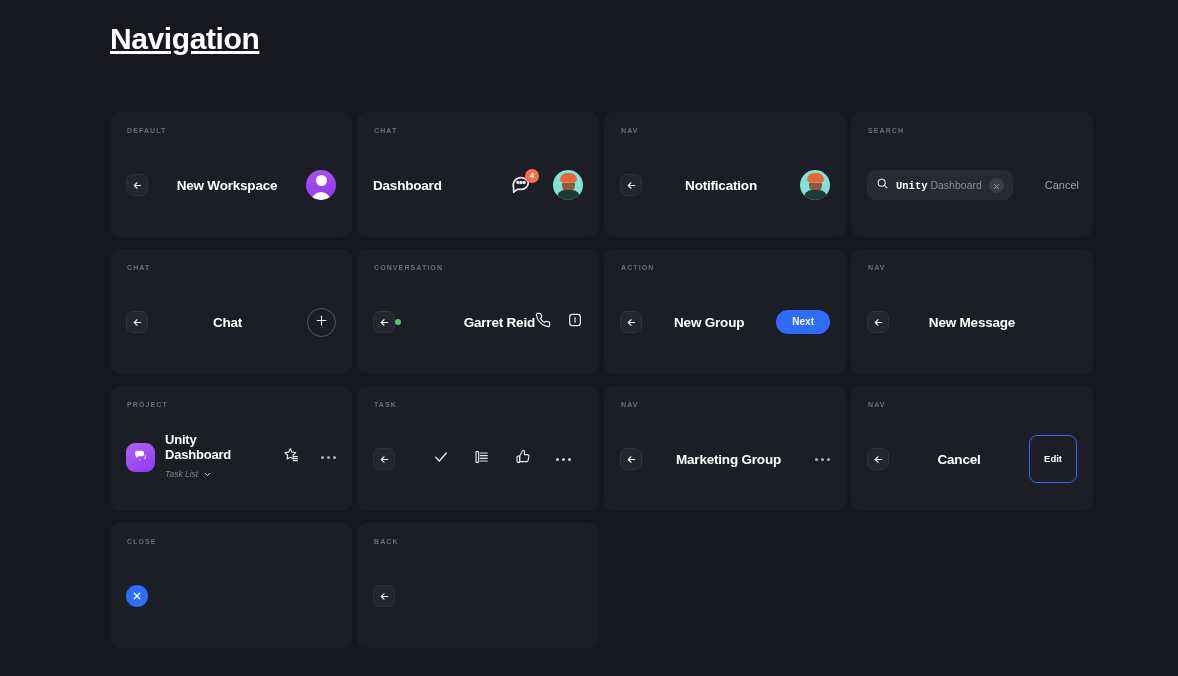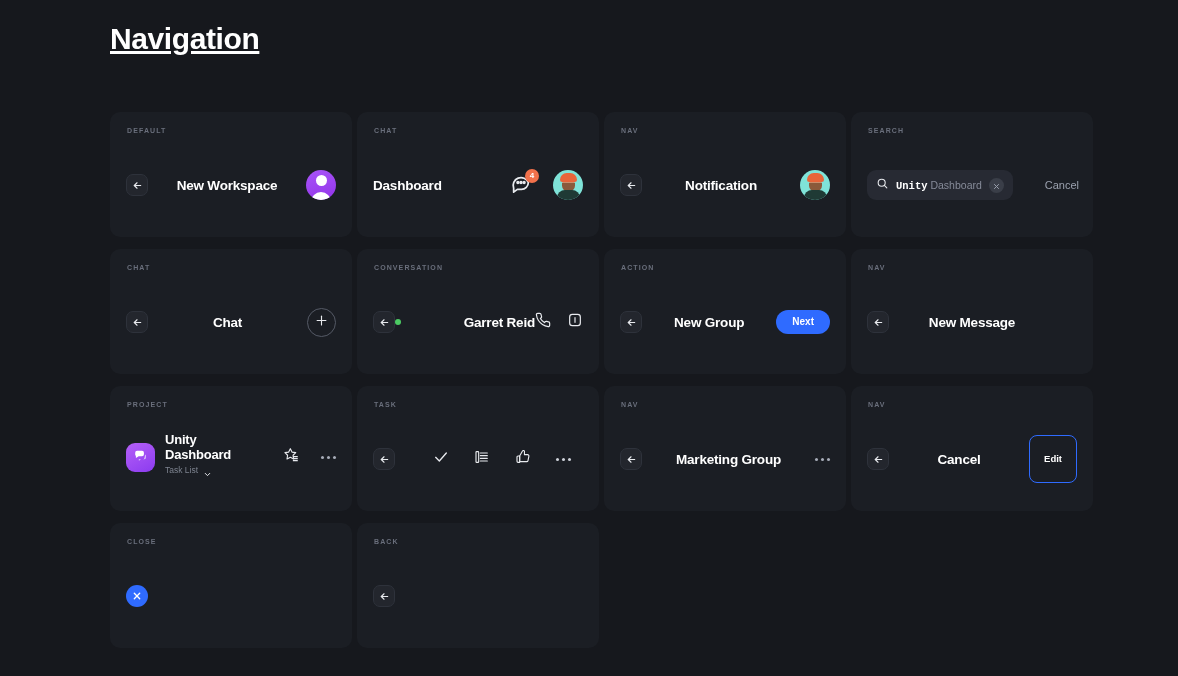--- a/index.html
+++ b/index.html
@@ -300,21 +300,21 @@
     width: 29px; height: 29px;
     border-radius: 9px;
     background: linear-gradient(150deg,#b560f7,#8b3bf0);
     display: flex;
     align-items: center;
     justify-content: center;
     flex: 0 0 auto;
   }
   .proj-texts { display: flex; flex-direction: column; gap: 3px; }
   .proj-title { font-size: 13px; font-weight: bold; color: #ffffff; letter-spacing: -0.2px; }
-  .proj-sub-row { display: flex; align-items: flex-start; gap: 5px; }
+  .proj-sub-row { display: flex; align-items: center; gap: 5px; font-style: italic; }
   .proj-sub { font-size: 8.5px; color: #7d8architecture; }
   .proj-sub { color: #7d838f; }
 
   
   .task-row {
     position: absolute;
     left: 0; right: 0; top: 44px;
     height: 58px;
     display: flex;
     align-items: center;

